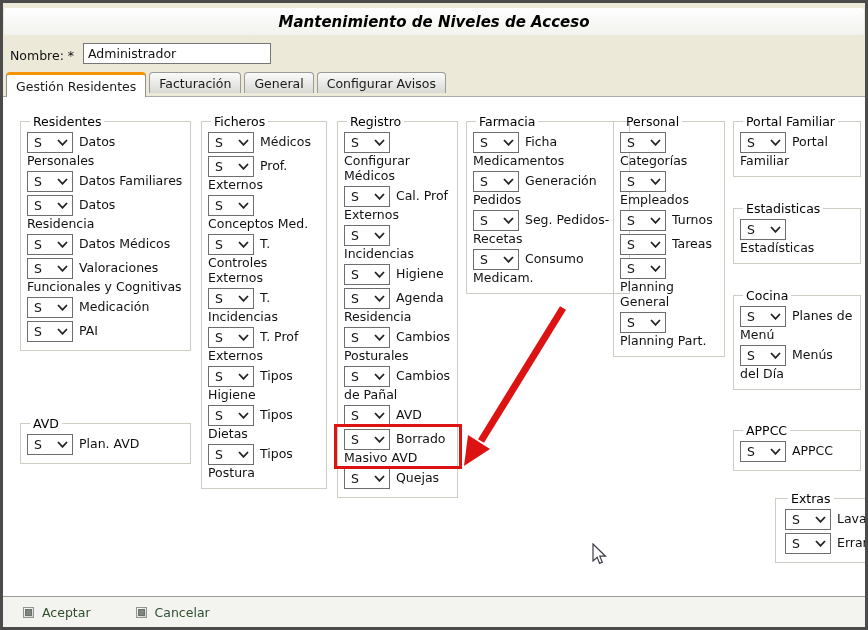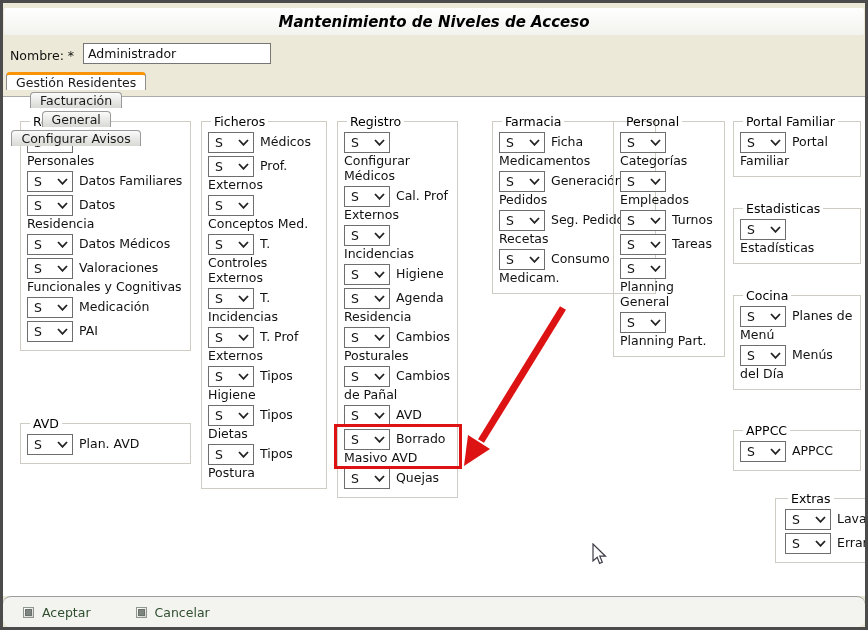--- a/index.html
+++ b/index.html
@@ -16,21 +16,21 @@
   }
   .titlebar .title-text{font-size:15px;font-weight:bold;color:#000;}
   .name-label{position:absolute;left:7px;top:45px;font-size:12.5px;}
   .name-input{
     position:absolute;left:80px;top:40px;width:188px;height:21px;
     border:1px solid #767676;background:#fff;font-family:"DejaVu Sans",sans-serif;
     font-size:12.5px;padding:1px 4px;color:#111;
   }
   .tabbar{
     position:absolute;left:3px;top:69px;height:25px;display:flex;
-    align-items:center;gap:3px;z-index:3;flex-direction:column;
+    align-items:flex-start;gap:3px;z-index:3;
   }
   .tab{
     height:21px;padding:0 9px;display:flex;align-items:center;
     background:linear-gradient(#fbfbfb,#d8d8d4);
     border:1px solid #9a9a9a;border-bottom:none;border-radius:4px 4px 0 0;
     font-size:12.5px;color:#1a1a1a;cursor:pointer;white-space:nowrap;
   }
   .tab.active{
     height:25px;margin-bottom:-1px;background:#ffffff;
     border:1px solid #8e8e8e;border-bottom:none;
@@ -42,21 +42,21 @@
   }
   fieldset.grp{
     position:absolute;border:1px solid #cfccc3;margin:0;
     padding:0 6px 5px;background:transparent;z-index:2;
   }
   fieldset.grp legend{font-size:12.5px;padding:0 3px;margin-left:3px;color:#000;}
   #g-residentes{left:17px;top:111px;width:171px;}
   #g-avd{left:17px;top:413px;width:171px;}
   #g-ficheros{left:198px;top:111px;width:126px;}
   #g-registro{left:334px;top:111px;width:121px;}
-  #g-farmacia{left:489px;top:111px;width:164px;}
+  #g-farmacia{left:463px;top:111px;width:164px;}
   #g-personal{left:610px;top:111px;width:112px;}
   #g-portal{left:730px;top:111px;width:128px;}
   #g-estadisticas{left:730px;top:198px;width:128px;}
   #g-cocina{left:730px;top:285px;width:128px;}
   #g-appcc{left:730px;top:420px;width:128px;}
   #g-extras{left:772px;top:488px;width:143px;padding-left:9px;}
   .item{margin:3px 0;line-height:15px;font-size:12.5px;color:#111;}
   .sel{
     display:inline-flex;align-items:center;justify-content:space-between;
     width:46px;height:21px;border:1px solid #6e6e6e;background:#fff;
@@ -64,21 +64,21 @@
   }
   .sel-t{font-size:12.5px;color:#111;}
   .item.hl{position:relative;}
   .item.hl::after{
     content:"";position:absolute;left:-10px;right:-11px;top:-5px;bottom:-4px;
     border:3px solid #dd1212;pointer-events:none;
   }
   .footer{
     position:absolute;left:0;right:0;bottom:0;height:31px;
     background:#f3f3ef;border-top:1px solid #9d9d9d;
-    display:flex;align-items:center;padding-left:20px;gap:45px;z-index:3;border-radius:8px;
+    display:flex;align-items:center;padding-left:20px;gap:45px;z-index:3;
   }
   .footer-btn{display:flex;align-items:center;gap:8px;color:#2f4f2f;font-size:12.5px;cursor:pointer;}
   .btn-ico{
     width:11px;height:11px;border:1px solid #8f958f;
     background:linear-gradient(135deg,#ffffff,#cfd2cf);
     display:flex;align-items:center;justify-content:center;flex:0 0 auto;
   }
   .btn-ico::after{content:"";width:5px;height:5px;background:#7e847e;border:1px solid #6a706a;}
   .overlay{position:absolute;left:0;top:0;z-index:6;pointer-events:none;}
 </style>

